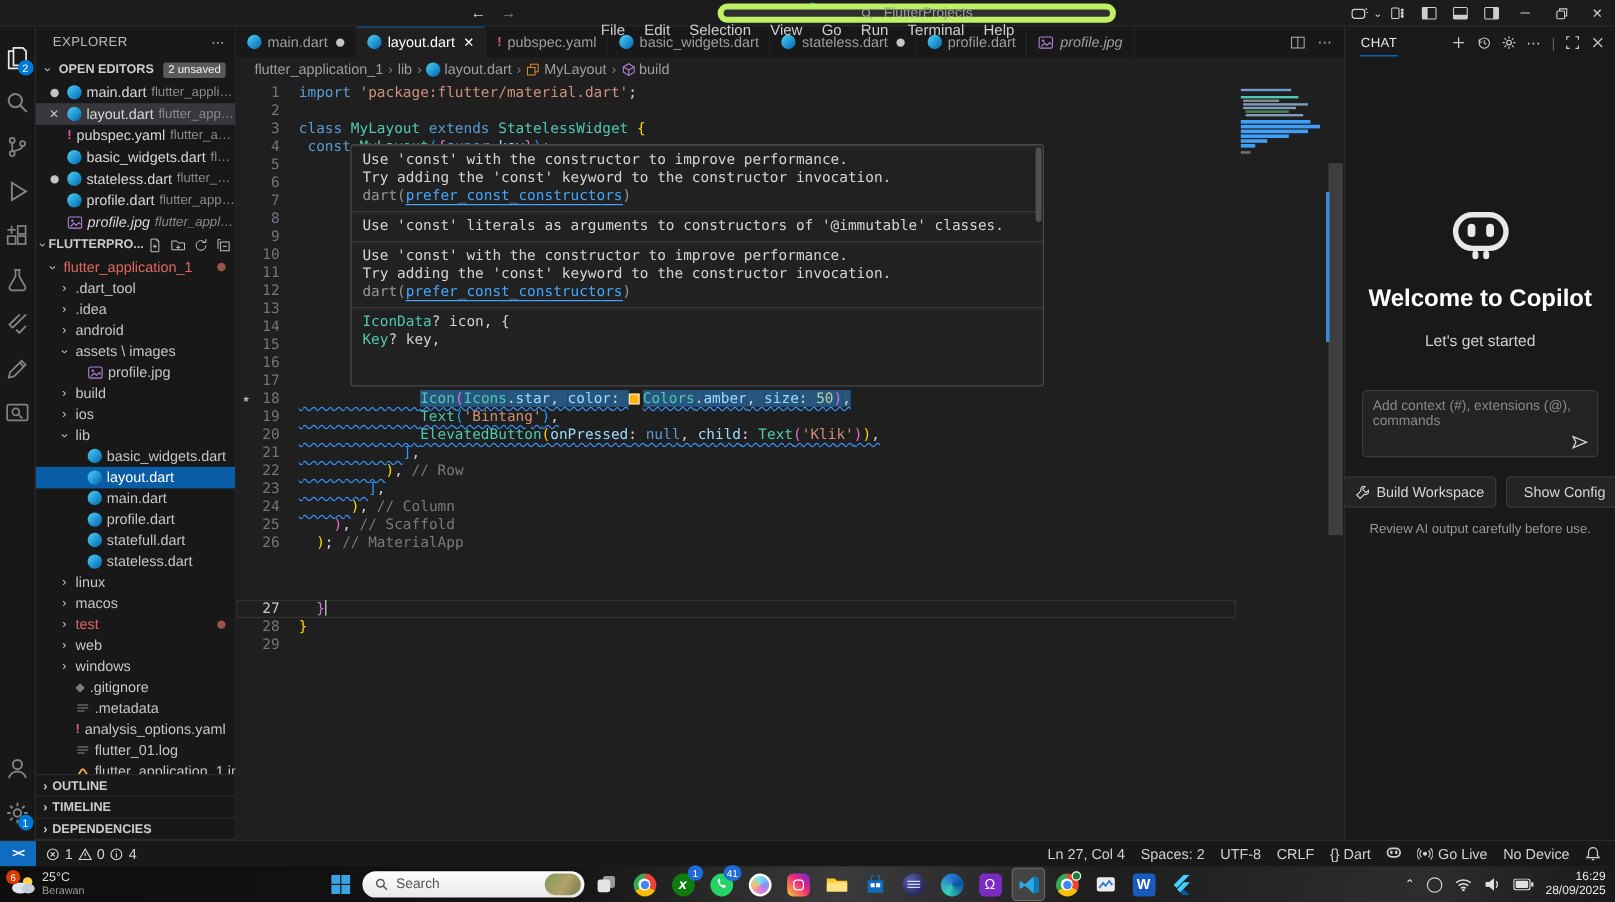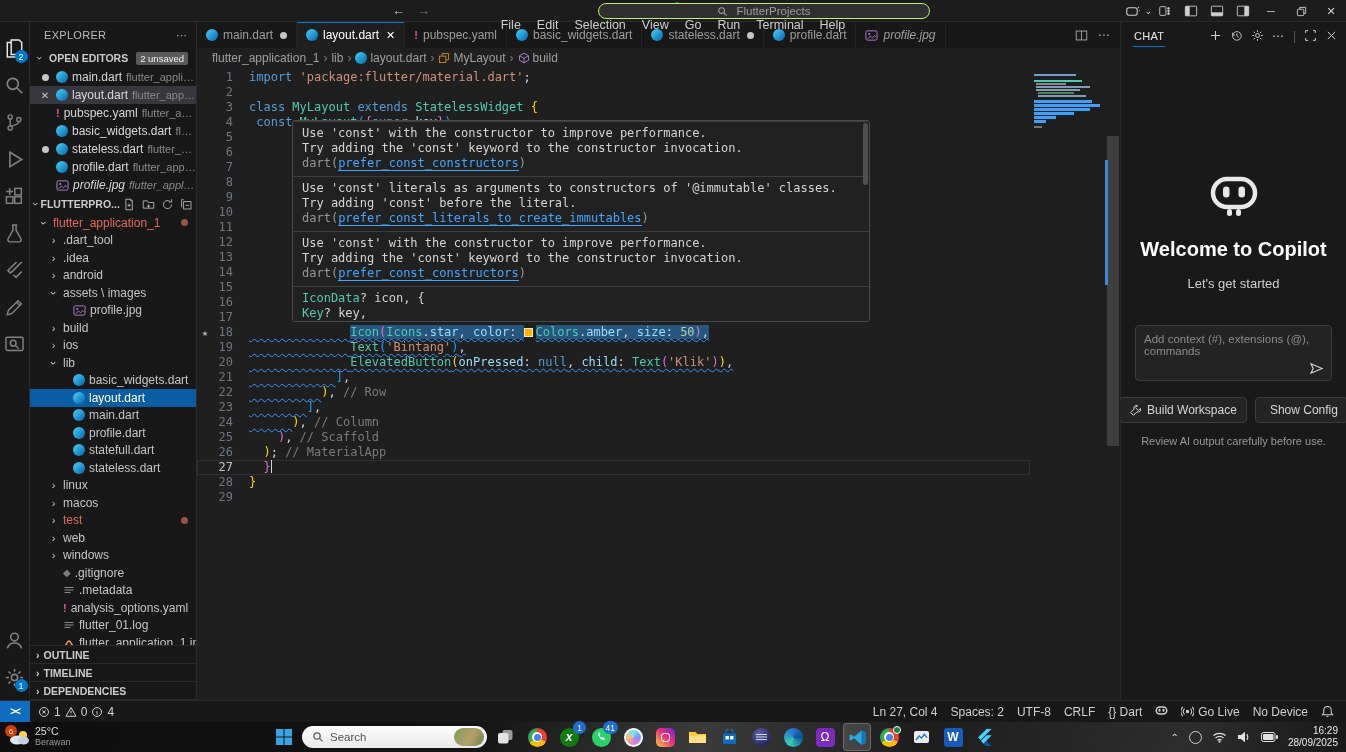--- a/index.html
+++ b/index.html
@@ -8,21 +8,21 @@
   .icw { display:inline-flex; align-items:center; justify-content:center; }
   svg { display:block; }
 
   
   .titlebar { height:22px; background:#1c1c1c; border-bottom:1px solid #2a2a2a; display:flex; align-items:center; position:relative;flex-direction:column; }
   .vslogo { width:26px; display:flex; justify-content:center; }
   .menus { display:flex; }
   .menu-item { padding:0 8px; line-height:21px; color:#cfcfcf; font-size:12.5px; cursor:default; }
   .tb-nav { position:absolute; left:392px; top:0; display:flex; gap:12px; color:#cfcfcf; font-size:13px; line-height:21px; }
   .tb-nav .fwd { color:#7a7a7a; }
-  .tb-search { position:absolute; left:598px; top:3px; width:332px; height:16px; background:#2f2f2f; border:1px solid #bef264; border-radius:8px; display:flex; align-items:center; justify-content:center; gap:8px; color:#9d9d9d; font-size:11.5px; }
+  .tb-search { position:absolute; left:598px; top:3px; width:332px; height:16px; background:#2f2f2f; border:5px solid #bef264; border-radius:8px; display:flex; align-items:center; justify-content:center; gap:8px; color:#9d9d9d; font-size:11.5px; }
   .tb-right { position:absolute; right:0; top:0; display:flex; align-items:center; height:22px; }
   .tb-ic { width:26px; height:22px; display:flex; align-items:center; justify-content:center; color:#cfcfcf; }
   .win-btn { width:30px; height:22px; display:flex; align-items:center; justify-content:center; color:#cfcfcf; font-size:11px; }
 
   
   .main { display:flex; height:678px; }
 
   .activitybar { width:30px; background:#181818; border-right:1px solid #2a2a2a; display:flex; flex-direction:column; align-items:center; padding-top:8px; }
   .ab-item { width:30px; height:37px; display:flex; align-items:center; justify-content:center; color:#828282; position:relative; }
   .ab-item.active { color:#e7e7e7; }
@@ -66,21 +66,21 @@
   .tab .tclose { font-size:11px; margin-left:2px; }
   .tab .tdot { width:7px; height:7px; border-radius:50%; background:#c5c5c5; margin-left:2px; }
   .tab-actions { margin-left:auto; display:flex; align-items:center; gap:10px; padding:0 10px; color:#b5b5b5; }
   .breadcrumbs { height:20px; display:flex; align-items:center; gap:4px; padding-left:15px; font-size:12px; color:#9f9f9f; background:#1f1f1f; }
   .bc-sep { color:#7a7a7a; }
   .bc-item { display:flex; align-items:center; gap:3px; }
 
   .code { position:relative; flex:1; font-family:"DejaVu Sans Mono","Liberation Mono",monospace; font-size:12px; line-height:15px; overflow:hidden; }
   .lines { position:absolute; top:2px; left:0; right:90px; }
   .line { display:flex; height:15px; white-space:pre; }
-  .line.cur { box-shadow:inset 0 0 0 1px #303030; }
+  .line.cur { box-shadow:inset 0 0 0 1px #303030;margin-top:40px; }
   .gut { width:52px; flex:none; text-align:right; padding-right:16px; color:#6e7681; position:relative; }
   .line.cur .gut { color:#c6c6c6; }
   .gut .star { position:absolute; left:5px; top:0; color:#b8b8b8; font-size:10px; }
   .lc { flex:1; white-space:pre; }
   .tk-k{color:#569cd6} .tk-t{color:#4ec9b0} .tk-s{color:#ce9178} .tk-n{color:#b5cea8}
   .tk-v{color:#9cdcfe} .tk-p{color:#d4d4d4} .tk-y{color:#ffd700} .tk-m{color:#da70d6}
   .tk-b{color:#179fff} .tk-c{color:#7a7a7a} .tk-g{color:#969696} .tk-l{color:#40a6ff; border-bottom:1px solid #40a6ff;}
   .w { text-decoration:underline; text-decoration-style:wavy; text-decoration-color:#3794ff; text-decoration-thickness:1px; text-underline-offset:2px; }
   .sel { background:#26557e; }
   .swatch { display:inline-block; width:9px; height:9px; background:#ffb300; border:1px solid #e8e8e8; margin:0 3px 0 0; vertical-align:-1px; }
@@ -699,21 +699,20 @@
             <div class="line"><span class="gut">29</span><span class="lc"></span></div>
           </div>
         <div class="hover" id="hover">
             <div class="hover-sb"></div>
             <div class="hover-sec" style="font-family: &quot;DejaVu Sans Mono&quot;, &quot;Liberation Mono&quot;, monospace; font-size: 12px;">
               <div><span class="tk-p">Use 'const' with the constructor to improve performance.</span></div>
               <div><span class="tk-p">Try adding the 'const' keyword to the constructor invocation. </span><span class="tk-g">dart(</span><span class="tk-l">prefer_const_constructors</span><span class="tk-g">)</span></div>
             </div>
             <div class="hover-sec" style="font-family: &quot;DejaVu Sans Mono&quot;, &quot;Liberation Mono&quot;, monospace; font-size: 12px;">
               <div><span class="tk-p">Use 'const' literals as arguments to constructors of '@immutable' classes.</span></div>
-              <div><span class="tk-p">Try adding 'const' before the literal. </span><span class="tk-g">dart(</span><span class="tk-l">prefer_const_literals_to_create_immutables</span><span class="tk-g">)</span></div>
             </div>
             <div class="hover-sec" style="font-family: &quot;DejaVu Sans Mono&quot;, &quot;Liberation Mono&quot;, monospace; font-size: 12px;">
               <div><span class="tk-p">Use 'const' with the constructor to improve performance.</span></div>
               <div><span class="tk-p">Try adding the 'const' keyword to the constructor invocation. </span><span class="tk-g">dart(</span><span class="tk-l">prefer_const_constructors</span><span class="tk-g">)</span></div>
             </div>
             <div class="hover-sec" style="font-family: &quot;DejaVu Sans Mono&quot;, &quot;Liberation Mono&quot;, monospace; font-size: 12px;">
               <div><span class="tk-p">  </span><span class="tk-t">IconData</span><span class="tk-p">? icon, {</span></div>
               <div><span class="tk-p">  </span><span class="tk-t">Key</span><span class="tk-p">? key,</span></div>
             </div>
           </div>

